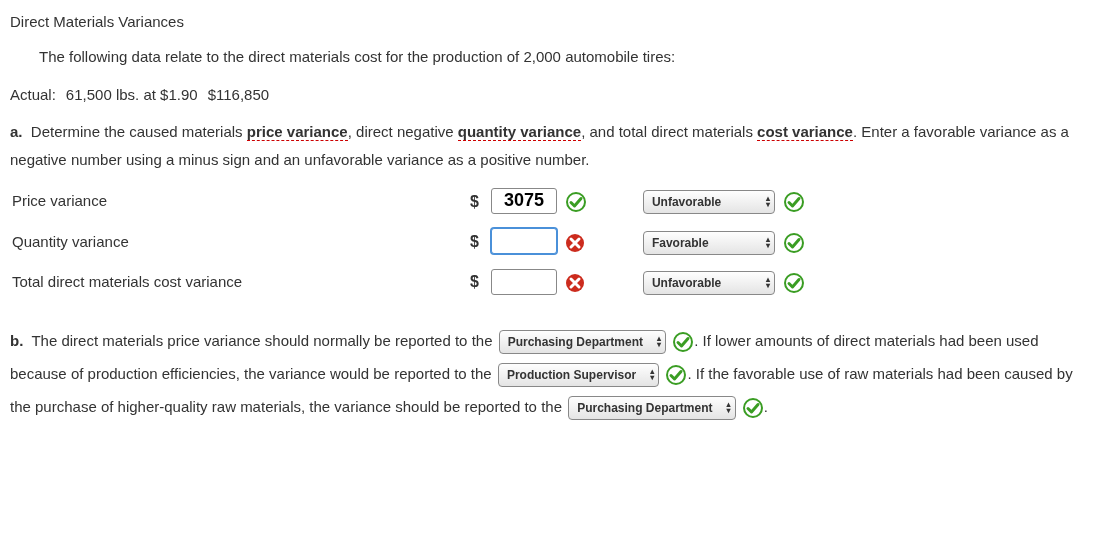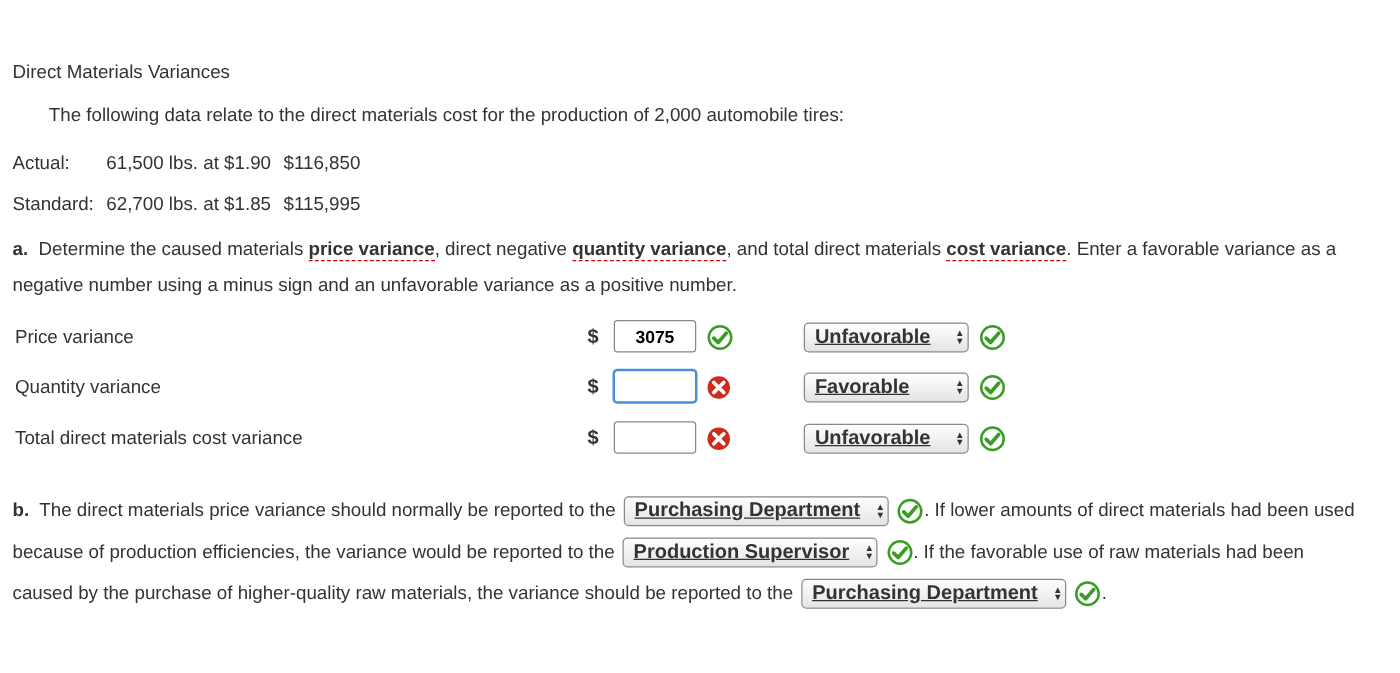--- a/index.html
+++ b/index.html
@@ -8,21 +8,20 @@
     color: #333;
     line-height: 1.9;
     margin: 0;
     padding: 8px 10px;
     width: 1100px;
     box-sizing: border-box;
   }
   .title {
     font-size: 15px;
     margin-bottom: 6px;
-    margin-top: 36px;
   }
   .intro {
     margin-bottom: 8px;
     margin-left: 29px;
   }
   table.data {
     border-collapse: collapse;
     margin-bottom: 6px;
   }
   table.data td {
@@ -39,46 +38,45 @@
   .answers td {
     padding: 4px 6px 4px 0;
     vertical-align: middle;
   }
   .label-col { width: 450px; }
   .dollar { font-size:16px; font-weight: bold; padding-right:4px;}
   input.num {
     width: 60px;
     height: 22px;
     text-align: center;
-    font-size: 14px;
+    font-size: 18px;
     font-weight: bold;
     border: 1px solid #888;
     border-radius: 3px;
     background: #fff;
     font-family: inherit;
   }
   input.num.active {
     border: 1px solid #4a90d9;
     box-shadow: 0 0 0 1px #4a90d9;
     outline: none;
   }
   .select {
     display: inline-block;
     height: 22px;
     line-height: 22px;
     padding: 0 22px 0 8px;
     border: 1px solid #888;
     border-radius: 4px;
     background: linear-gradient(#fefefe,#e4e4e4);
-    font-size: 16px;
+    font-size: 12px;
     font-weight: bold;
     position: relative;
     vertical-align: middle;
     white-space: nowrap;
-    text-decoration: underline;
   }
   .select .arrows {
     position: absolute;
     right: 4px;
     top: 0;
     bottom: 0;
     display:flex;
     flex-direction:column;
     justify-content:center;
     line-height:6px;
@@ -104,25 +102,20 @@
 <div class="title">Direct Materials Variances</div>
 
 <div class="intro">The following data relate to the direct materials cost for the production of 2,000 automobile tires:</div>
 
 <table class="data">
   <tbody>
       <tr>
     <td>Actual:</td>
     <td>61,500 lbs. at $1.90</td>
     <td>$116,850</td>
-  </tr>
-  <tr>
-    <td>Standard:</td>
-    <td>62,700 lbs. at $1.85</td>
-    <td>$115,995</td>
   </tr>
 </tbody>
   </table>
 
 <div>
   <span class="b">a.</span>&nbsp;
   <span>Determine the caused materials </span><span class="term">price variance</span><span>, direct negative </span><span class="term">quantity variance</span><span>, and total direct materials </span><span class="term">cost variance</span><span>. Enter a favorable variance as a negative number using a minus sign and an unfavorable variance as a positive number.</span>
 </div>
 
 <table class="answers">

